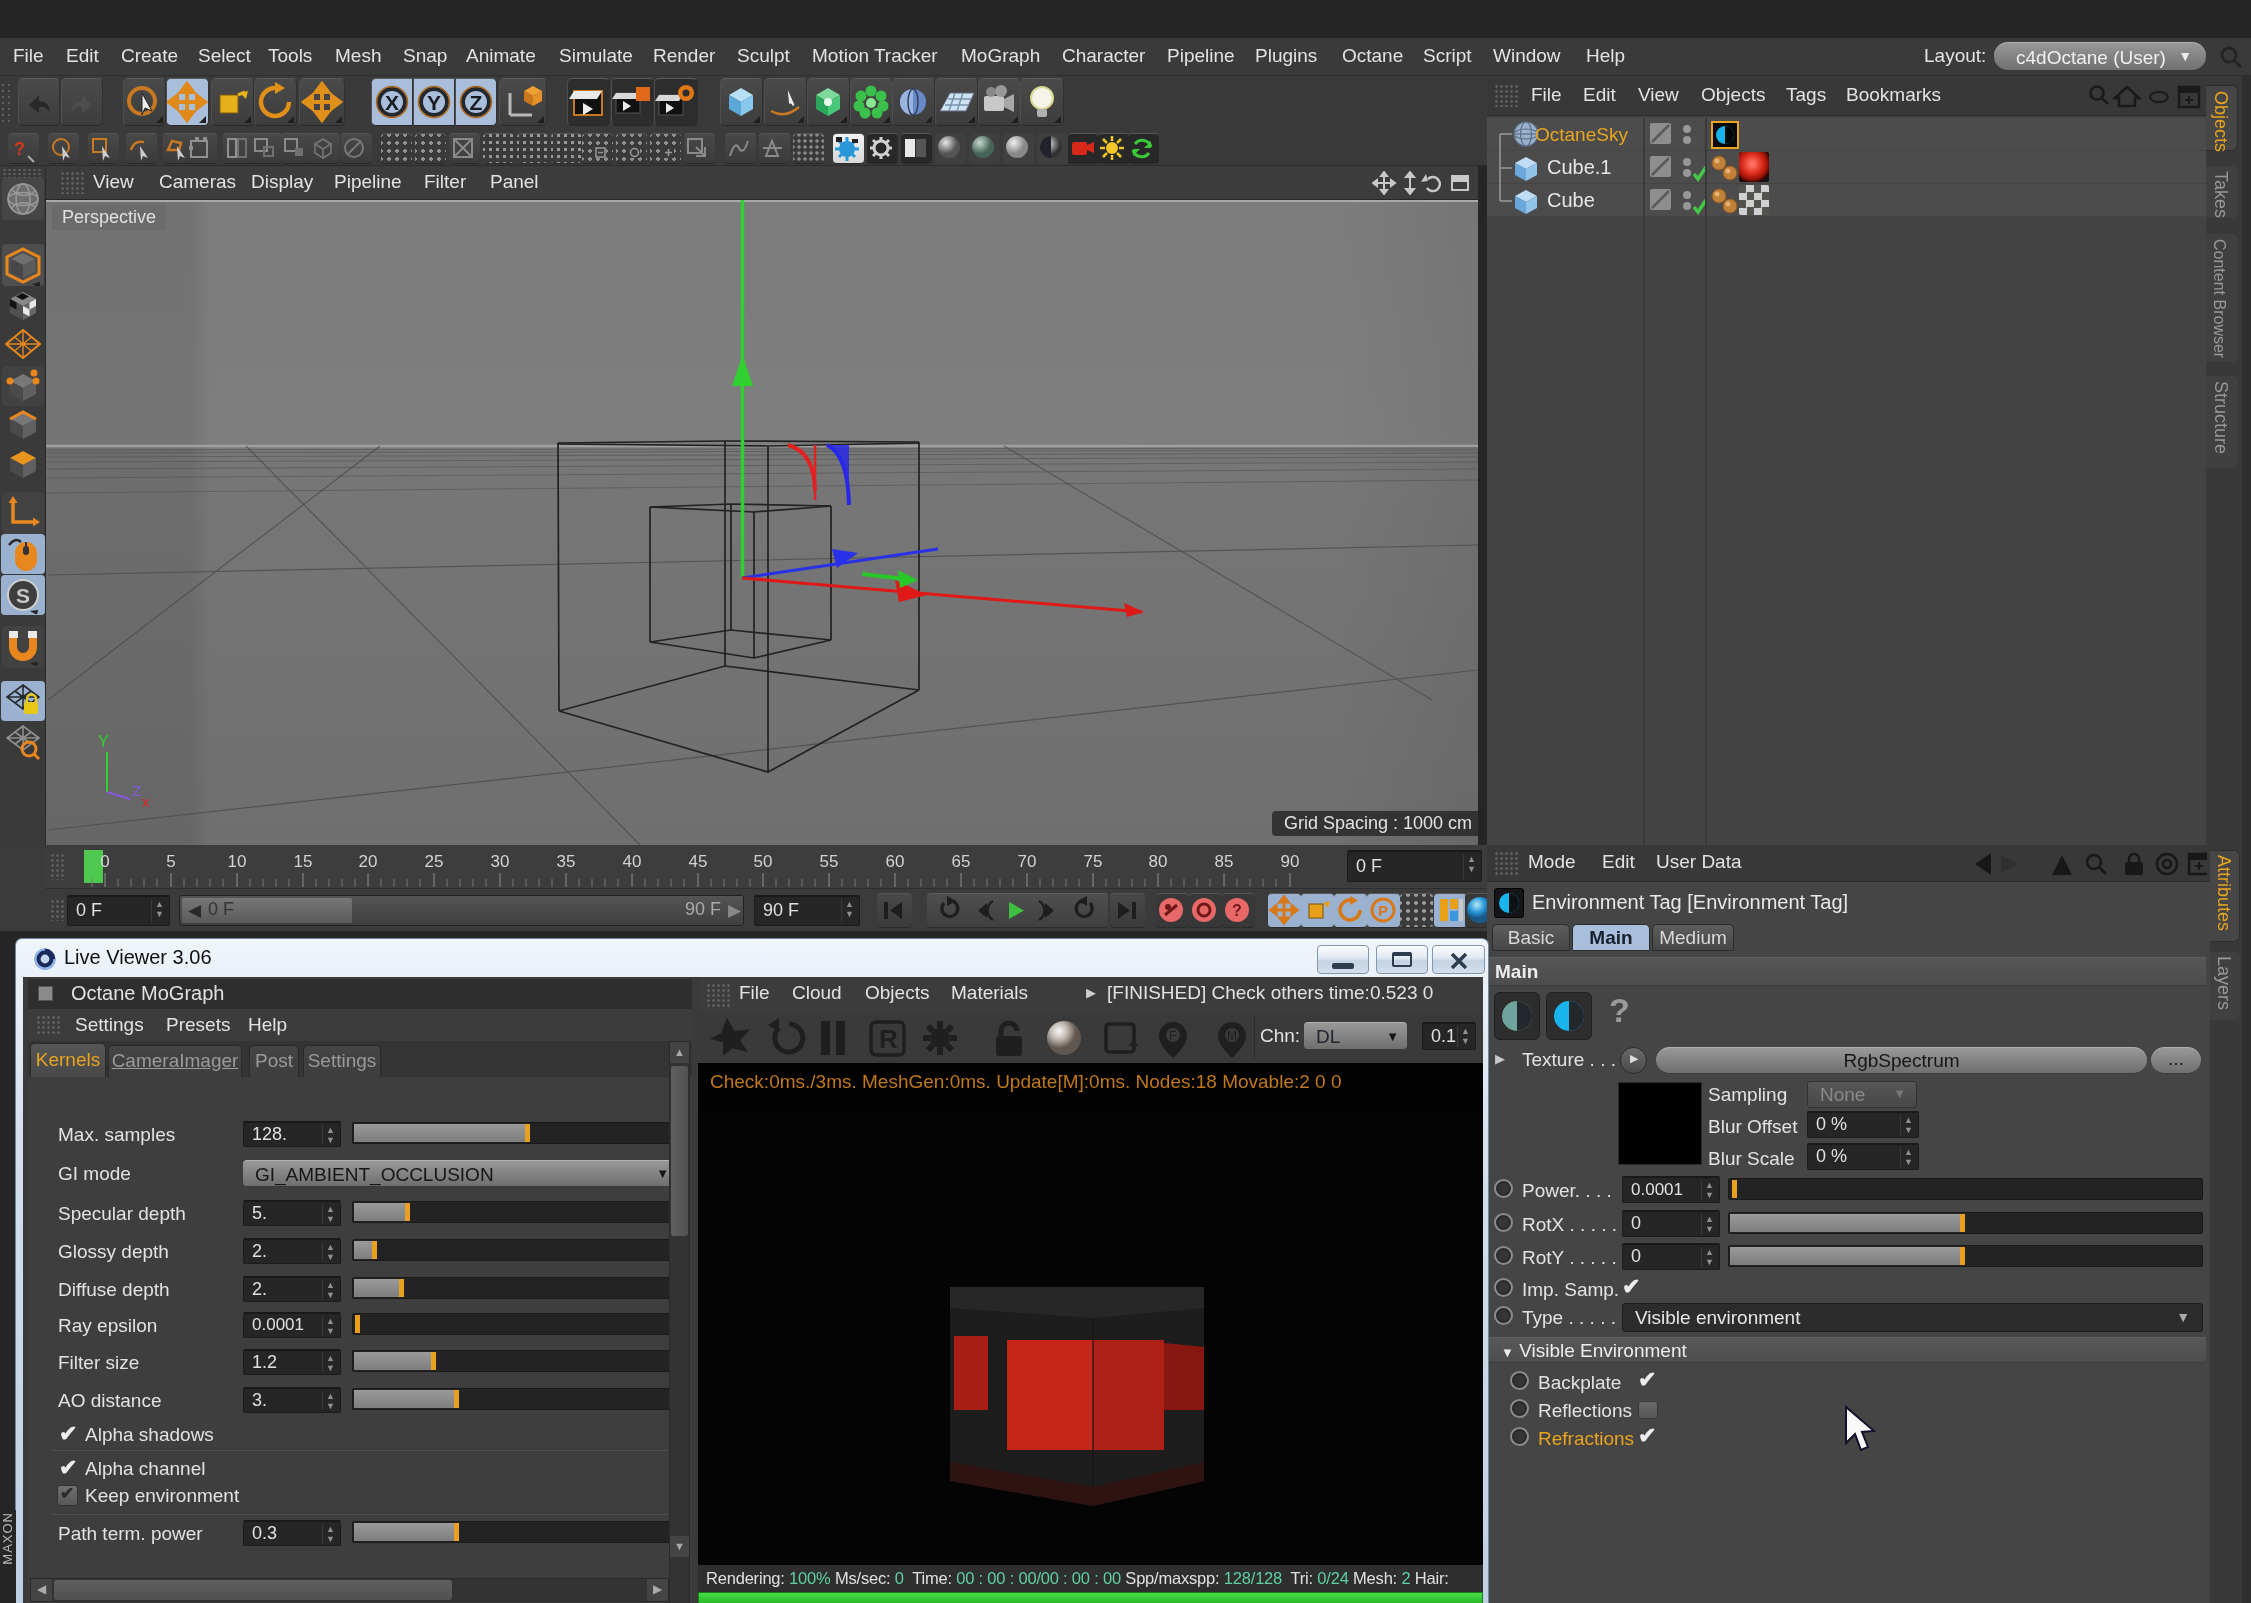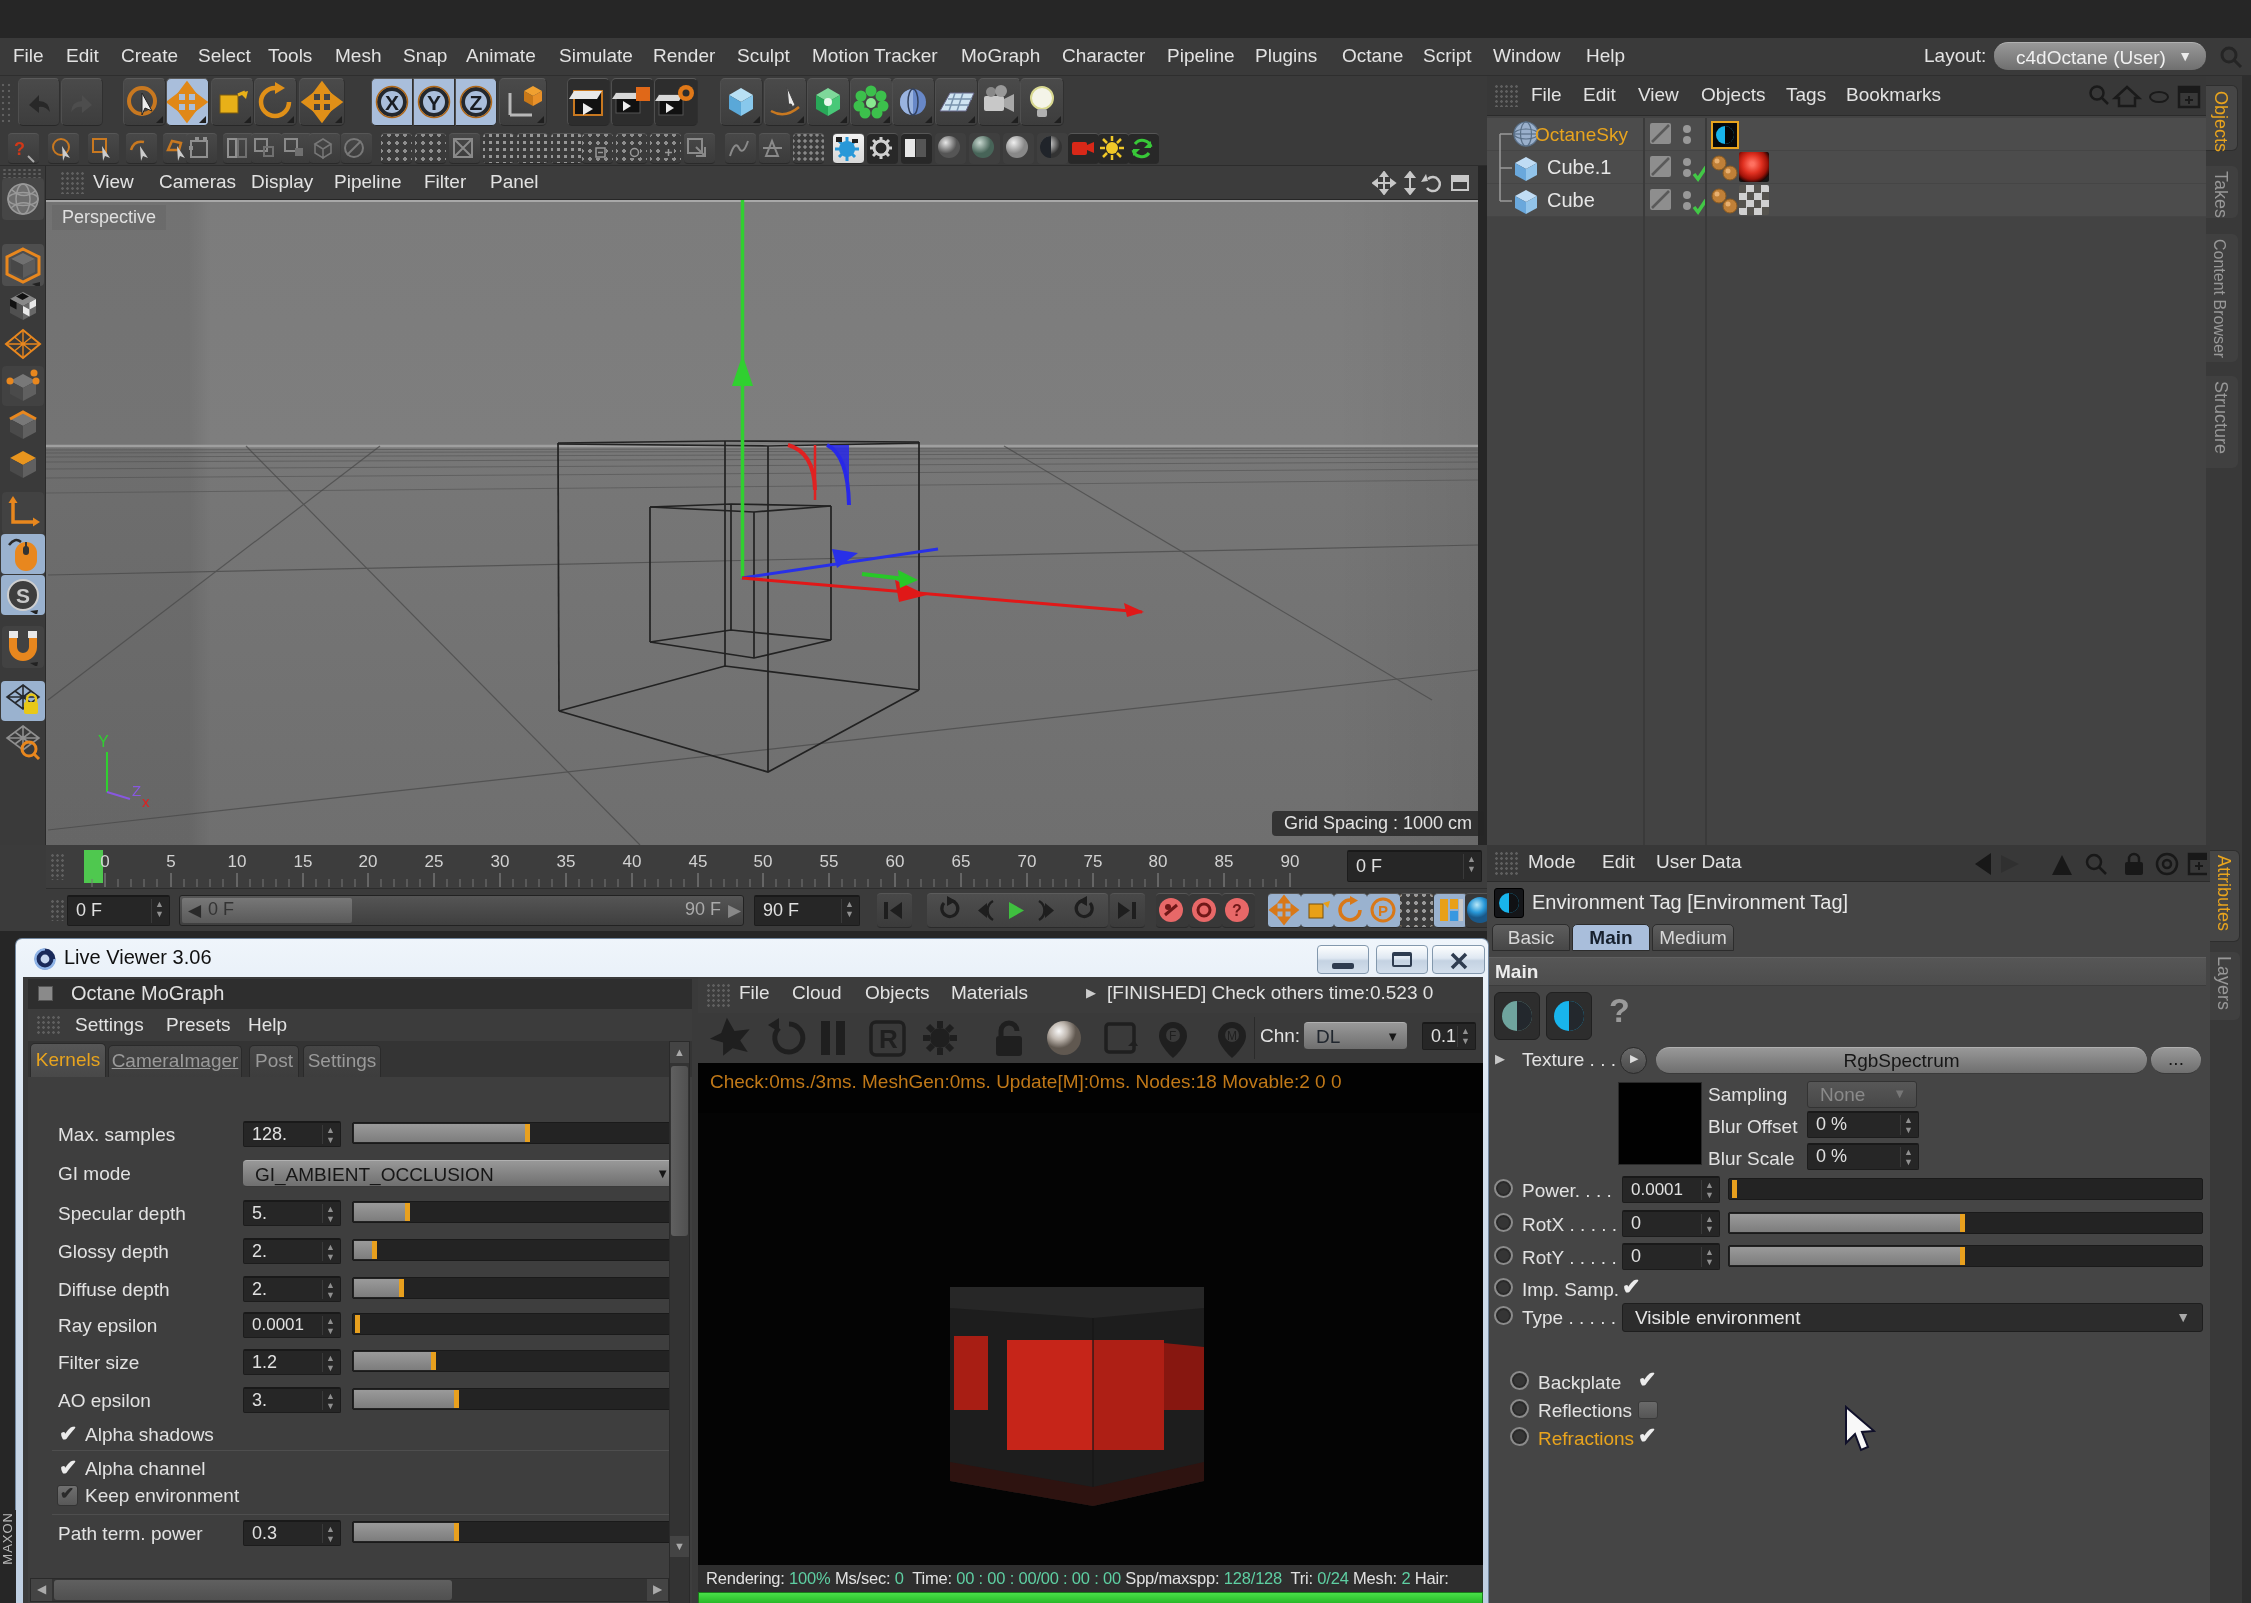--- a/index.html
+++ b/index.html
@@ -1064,20 +1064,23 @@
       </div>
     <div class="radio" style="left:7px;top:433px;"></div>
     <span class="abs txt" style="left:35px;top:434px">Imp. Samp.</span>
     <span class="check" style="left:135px;top:429px;">✔</span>
     <div class="radio" style="left:7px;top:461px;"></div>
     <span class="abs txt" style="left:35px;top:462px">Type . . . . .</span>
     <div class="abs" style="left:135px;top:458px;width:581px;height:29px;background:#2c2c2c;border:1px solid #1e1e1e;border-radius:3px;">
       <span class="abs" style="left:12px;top:3px;color:#e6e6e6;font-size:19px;">Visible environment</span>
       <span class="abs" style="right:12px;top:5px;color:#aaa;font-size:14px;">▼</span>
       </div>
+    <div class="abs" style="left:0;top:492px;width:719px;height:26px;background:linear-gradient(#585858,#4e4e4e);border-top:1px solid #626262;border-bottom:1px solid #3c3c3c;">
+      <span class="abs" style="left:14px;top:2px;font-size:19px;color:#ececec;"><span style="font-size:13px;">▼</span> Visible Environment</span>
+      </div>
     <div class="radio" style="left:23px;top:526px;"></div>
     <span class="abs txt" style="left:51px;top:527px">Backplate</span>
     <span class="check" style="left:151px;top:522px;">✔</span>
     <div class="radio" style="left:23px;top:554px;"></div>
     <span class="abs txt" style="left:51px;top:555px">Reflections</span>
     <div class="abs" style="left:151px;top:556px;width:20px;height:18px;background:linear-gradient(#6a6a6a,#555);border:1px solid #3a3a3a;border-radius:3px;"></div>
     <div class="radio" style="left:23px;top:582px;"></div>
     <span class="abs" style="left:51px;top:583px;font-size:19px;color:#e8a41e;">Refractions</span>
     <span class="check" style="left:151px;top:578px;">✔</span>
     <svg class="abs" style="left:355px;top:560px" width="34" height="48">
@@ -1163,21 +1166,21 @@
       <div class="vbox" style="left:220px;top:335px;width:98px;height:26px;line-height:22px;font-size:17px;">0.0001<div class="stepper">▲<br>▼</div></div>
       <div class="slider" style="left:329px;top:336px;width:327px;">
           <div class="stick" style="left:2px;"></div>
         </div>
       <span class="abs txt" style="left:35px;top:375px">Filter size</span>
       <div class="vbox" style="left:220px;top:372px;width:98px;height:26px;line-height:22px;">1.2<div class="stepper">▲<br>▼</div></div>
       <div class="slider" style="left:329px;top:373px;width:327px;">
           <div class="sfill" style="width:78px;"></div>
           <div class="stick" style="left:78px;"></div>
         </div>
-      <span class="abs txt" style="left:35px;top:413px">AO epsilon</span>
+      <span class="abs txt" style="left:35px;top:413px">AO distance</span>
       <div class="vbox" style="left:220px;top:410px;width:98px;height:26px;line-height:22px;">3.<div class="stepper">▲<br>▼</div></div>
       <div class="slider" style="left:329px;top:411px;width:327px;">
           <div class="sfill" style="width:101px;"></div>
           <div class="stick" style="left:101px;"></div>
         </div>
       <span class="check" style="left:36px;top:444px;">✔</span>
       <span class="abs txt" style="left:62px;top:447px">Alpha shadows</span>
       <div class="abs" style="left:29px;top:473px;width:627px;height:1px;background:#2e2e2e;border-bottom:1px solid #4e4e4e;"></div>
       <span class="check" style="left:36px;top:478px;">✔</span>
       <span class="abs txt" style="left:62px;top:481px">Alpha channel</span>

